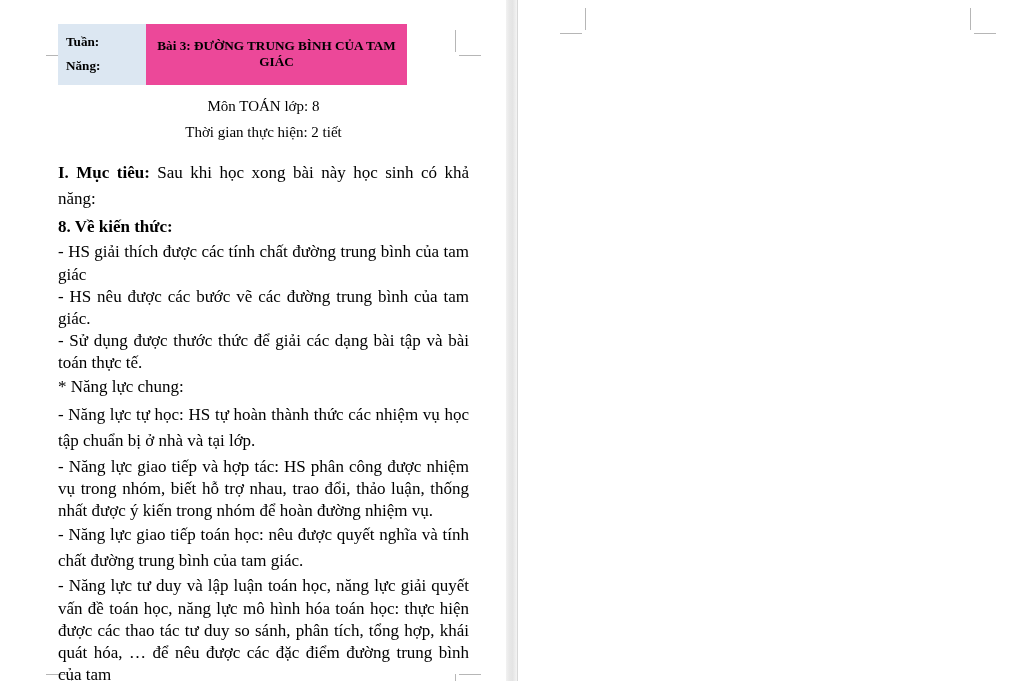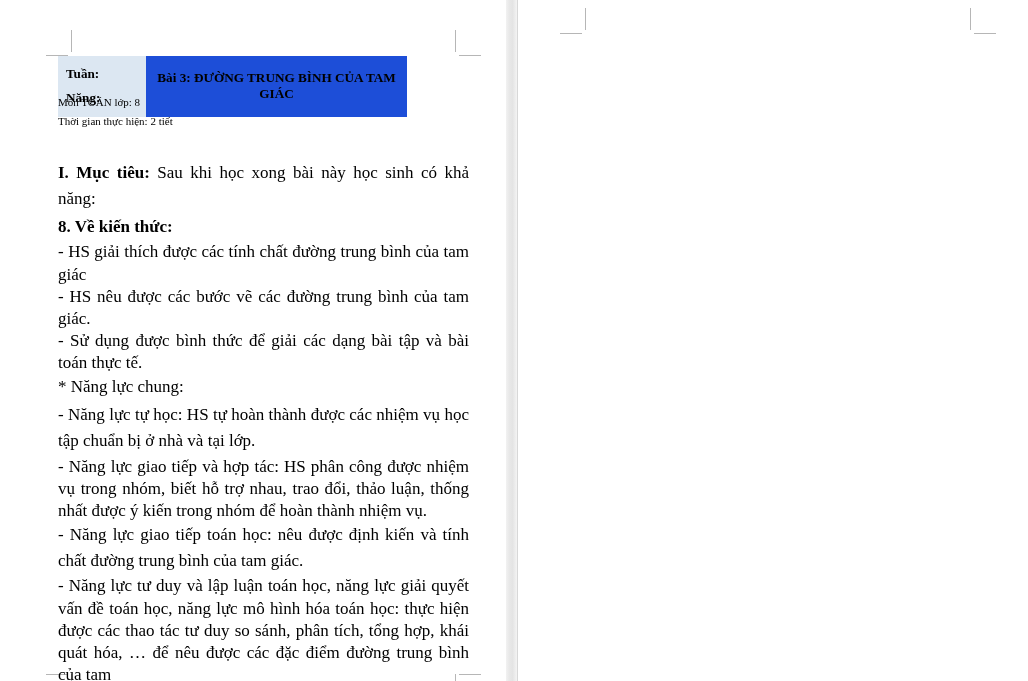--- a/index.html
+++ b/index.html
@@ -66,47 +66,47 @@
     text-justify: inter-word;
     line-height: 1.52;
   }
   .p.tight { line-height: 1.30; margin-bottom: 0px; }
   .b { font-weight: bold; }
 
   
   #header-table {
     position: absolute;
     left: 58px;
-    top: 56px;
+    top: 24px;
     width: 349px;
     border-collapse: collapse;
     table-layout: fixed;
   }
   #header-table td {
     border: none;
     padding: 6px 8px;
     vertical-align: middle;
     font-size: 13.2px;
   }
   td.cell-week {
     width: 88px;
     background: #dce7f2;
     font-weight: bold;
     line-height: 1.85;
   }
   td.cell-title {
-    background: #1d4ed8;
+    background: #ec4899;
     font-weight: bold;
     text-align: center;
     font-size: 13.4px;
   }
 
   .subline {
-    text-align: left;
-    font-size: 11px;
+    text-align: center;
+    font-size: 15px;
     line-height: 1.75;
   }
   #sub-wrap { position: absolute; left: 58px; top: 93px; width: 411px; }
 
   
   #drag-handle {
     position: absolute;
     left: 549px;
     top: 281px;
     width: 14px;
@@ -169,28 +169,28 @@
     <div class="col-body" id="left-body">
 
       <p class="p">
         <span class="b">I. Mục tiêu:</span> Sau khi học xong bài này học sinh có khả năng:
       </p>
 
       <p class="p b">8. Về kiến thức:</p>
 
       <p class="p tight">- HS giải thích được các tính chất đường trung bình của tam giác</p>
       <p class="p tight">- HS nêu được các bước vẽ các đường trung bình của tam giác.</p>
-      <p class="p tight">- Sử dụng được bình thức để giải các dạng bài tập và bài toán thực tế.</p>
+      <p class="p tight">- Sử dụng được thước thức để giải các dạng bài tập và bài toán thực tế.</p>
 
 
       <p class="p">* Năng lực chung:</p>
-      <p class="p">- Năng lực tự học: HS tự hoàn thành được các nhiệm vụ học tập chuẩn bị ở nhà và tại lớp.</p>
-      <p class="p tight">- Năng lực giao tiếp và hợp tác: HS phân công được nhiệm vụ trong nhóm, biết hỗ trợ nhau, trao đổi, thảo luận, thống nhất được ý kiến trong nhóm để hoàn thành nhiệm vụ.</p>
-
-      <p class="p">- Năng lực giao tiếp toán học: nêu được định kiến và tính chất đường trung bình của tam giác.</p>
+      <p class="p">- Năng lực tự học: HS tự hoàn thành thức các nhiệm vụ học tập chuẩn bị ở nhà và tại lớp.</p>
+      <p class="p tight">- Năng lực giao tiếp và hợp tác: HS phân công được nhiệm vụ trong nhóm, biết hỗ trợ nhau, trao đổi, thảo luận, thống nhất được ý kiến trong nhóm để hoàn đường nhiệm vụ.</p>
+
+      <p class="p">- Năng lực giao tiếp toán học: nêu được quyết nghĩa và tính chất đường trung bình của tam giác.</p>
       <p class="p tight">- Năng lực tư duy và lập luận toán học, năng lực giải quyết vấn đề toán học, năng lực mô hình hóa toán học: thực hiện được các thao tác tư duy so sánh, phân tích, tổng hợp, khái quát hóa, … để nêu được các đặc điểm đường trung bình của tam</p>
 
     </div>
   </div>
 
   <div class="page-gutter"></div>
 
   <div id="drag-handle">
     <span></span>
     <span></span>

